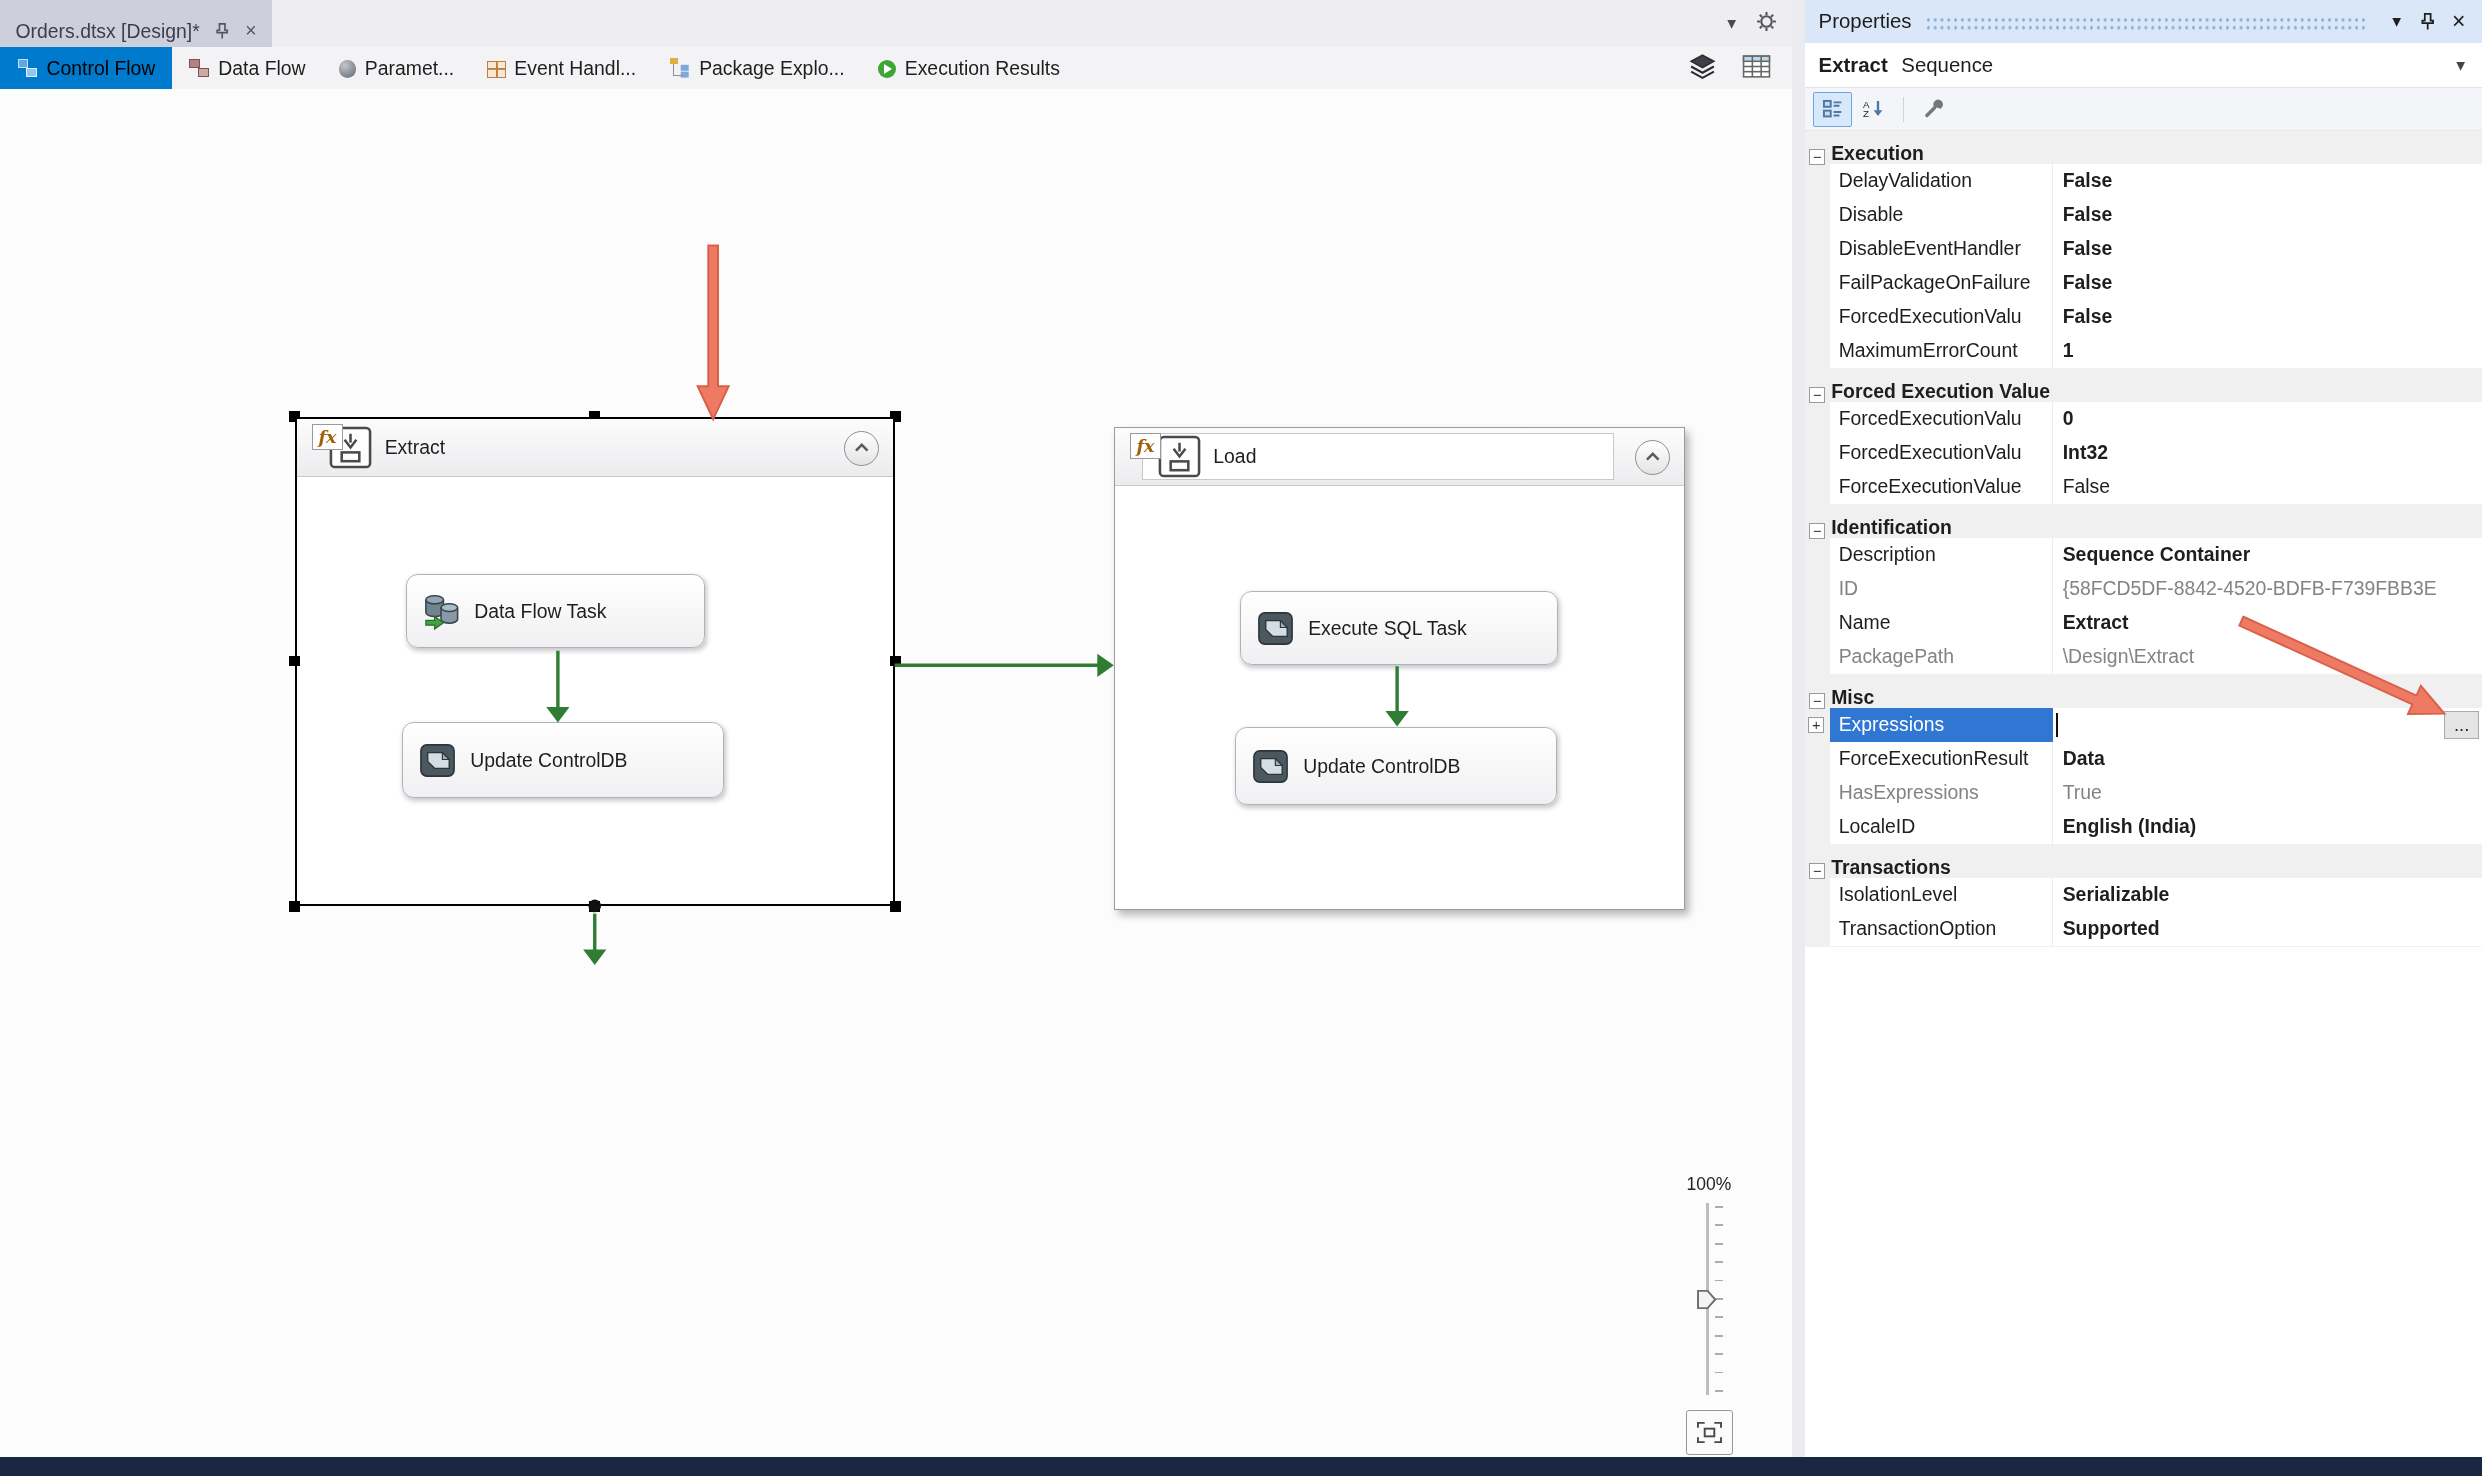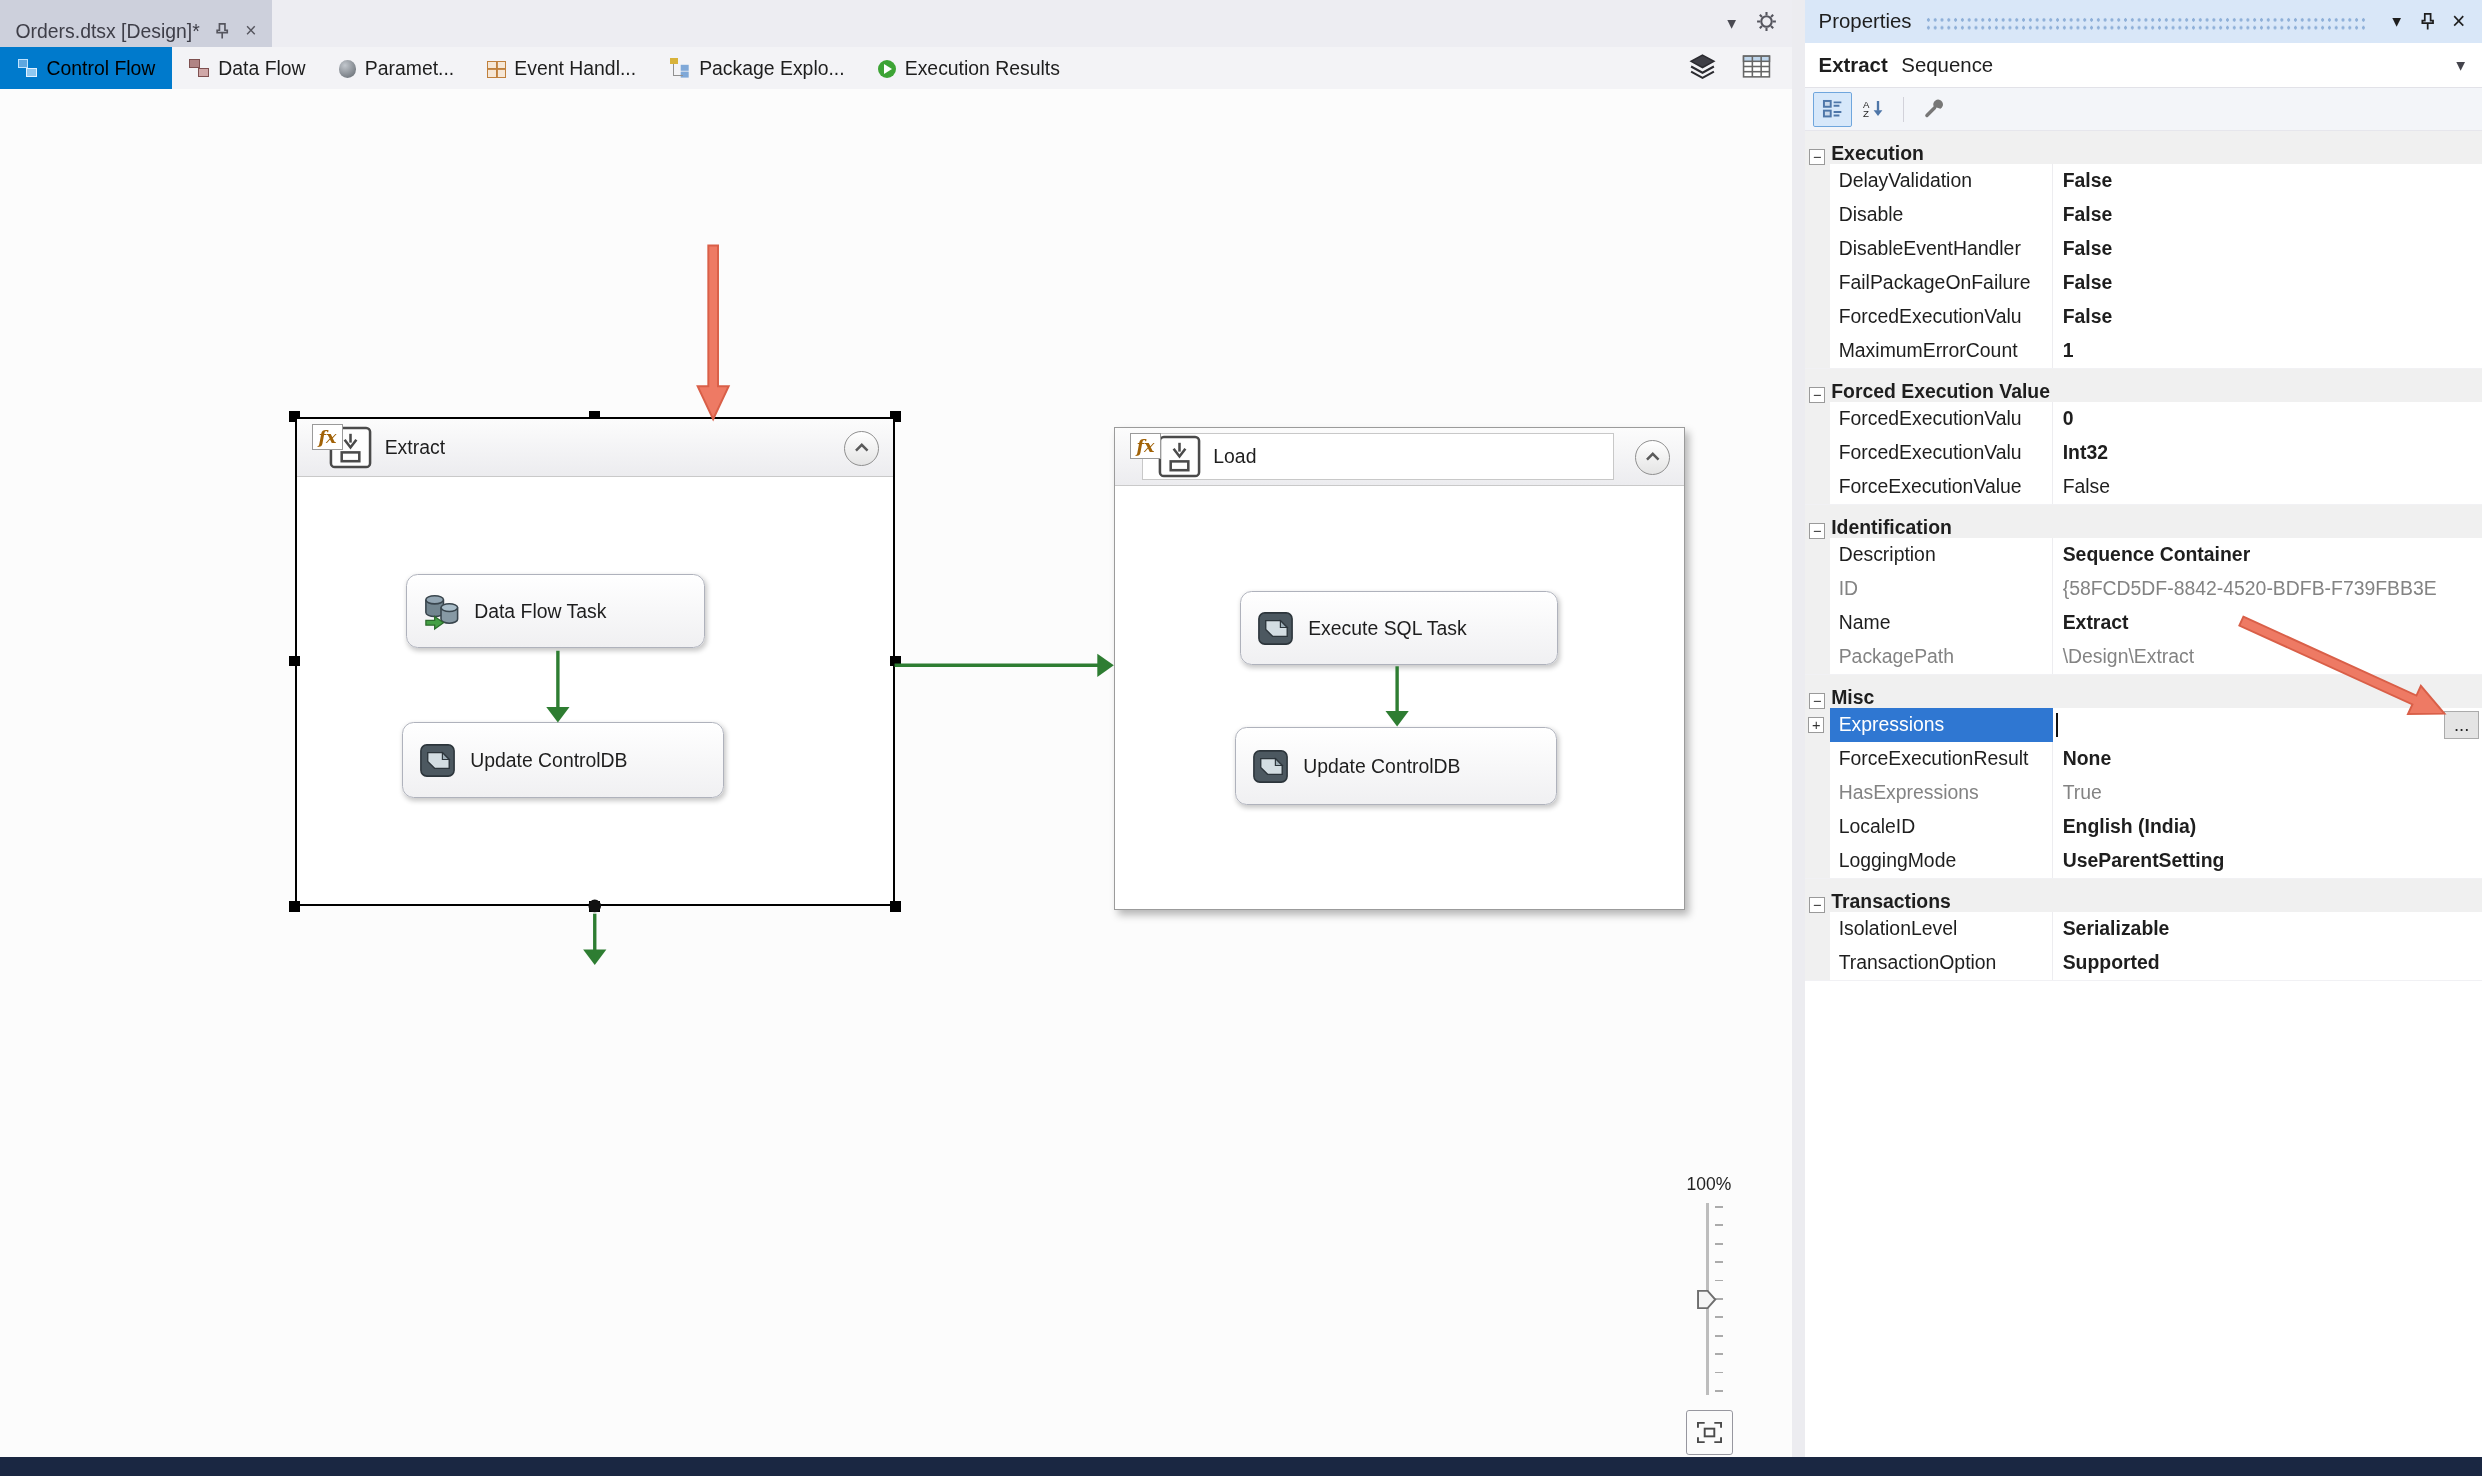--- a/index.html
+++ b/index.html
@@ -492,36 +492,31 @@
         <div class="prow item sel">
           <span class="gut">
             <span class="cbox plus"></span>
           </span>
           <span class="pname">Expressions</span>
           <span class="pval"><span class="caret"></span><span class="vt"></span><button class="ell">...</button></span>
         </div>
         <div class="prow item">
           <span class="gut"></span>
           <span class="pname">ForceExecutionResult</span>
-          <span class="pval b"><span class="vt">None</span></span>
+          <span class="pval b"><span class="vt">Data</span></span>
         </div>
         <div class="prow item">
           <span class="gut"></span>
           <span class="pname ro">HasExpressions</span>
           <span class="pval ro"><span class="vt">True</span></span>
         </div>
         <div class="prow item">
           <span class="gut"></span>
           <span class="pname">LocaleID</span>
           <span class="pval b"><span class="vt">English (India)</span></span>
-        </div>
-        <div class="prow item">
-          <span class="gut"></span>
-          <span class="pname">LoggingMode</span>
-          <span class="pval b"><span class="vt">UseParentSetting</span></span>
         </div>
         <div class="prow cat">
           <span class="cbox minus"></span>
           <span class="clab">Transactions</span>
         </div>
         <div class="prow item">
           <span class="gut"></span>
           <span class="pname">IsolationLevel</span>
           <span class="pval b"><span class="vt">Serializable</span></span>
         </div>

